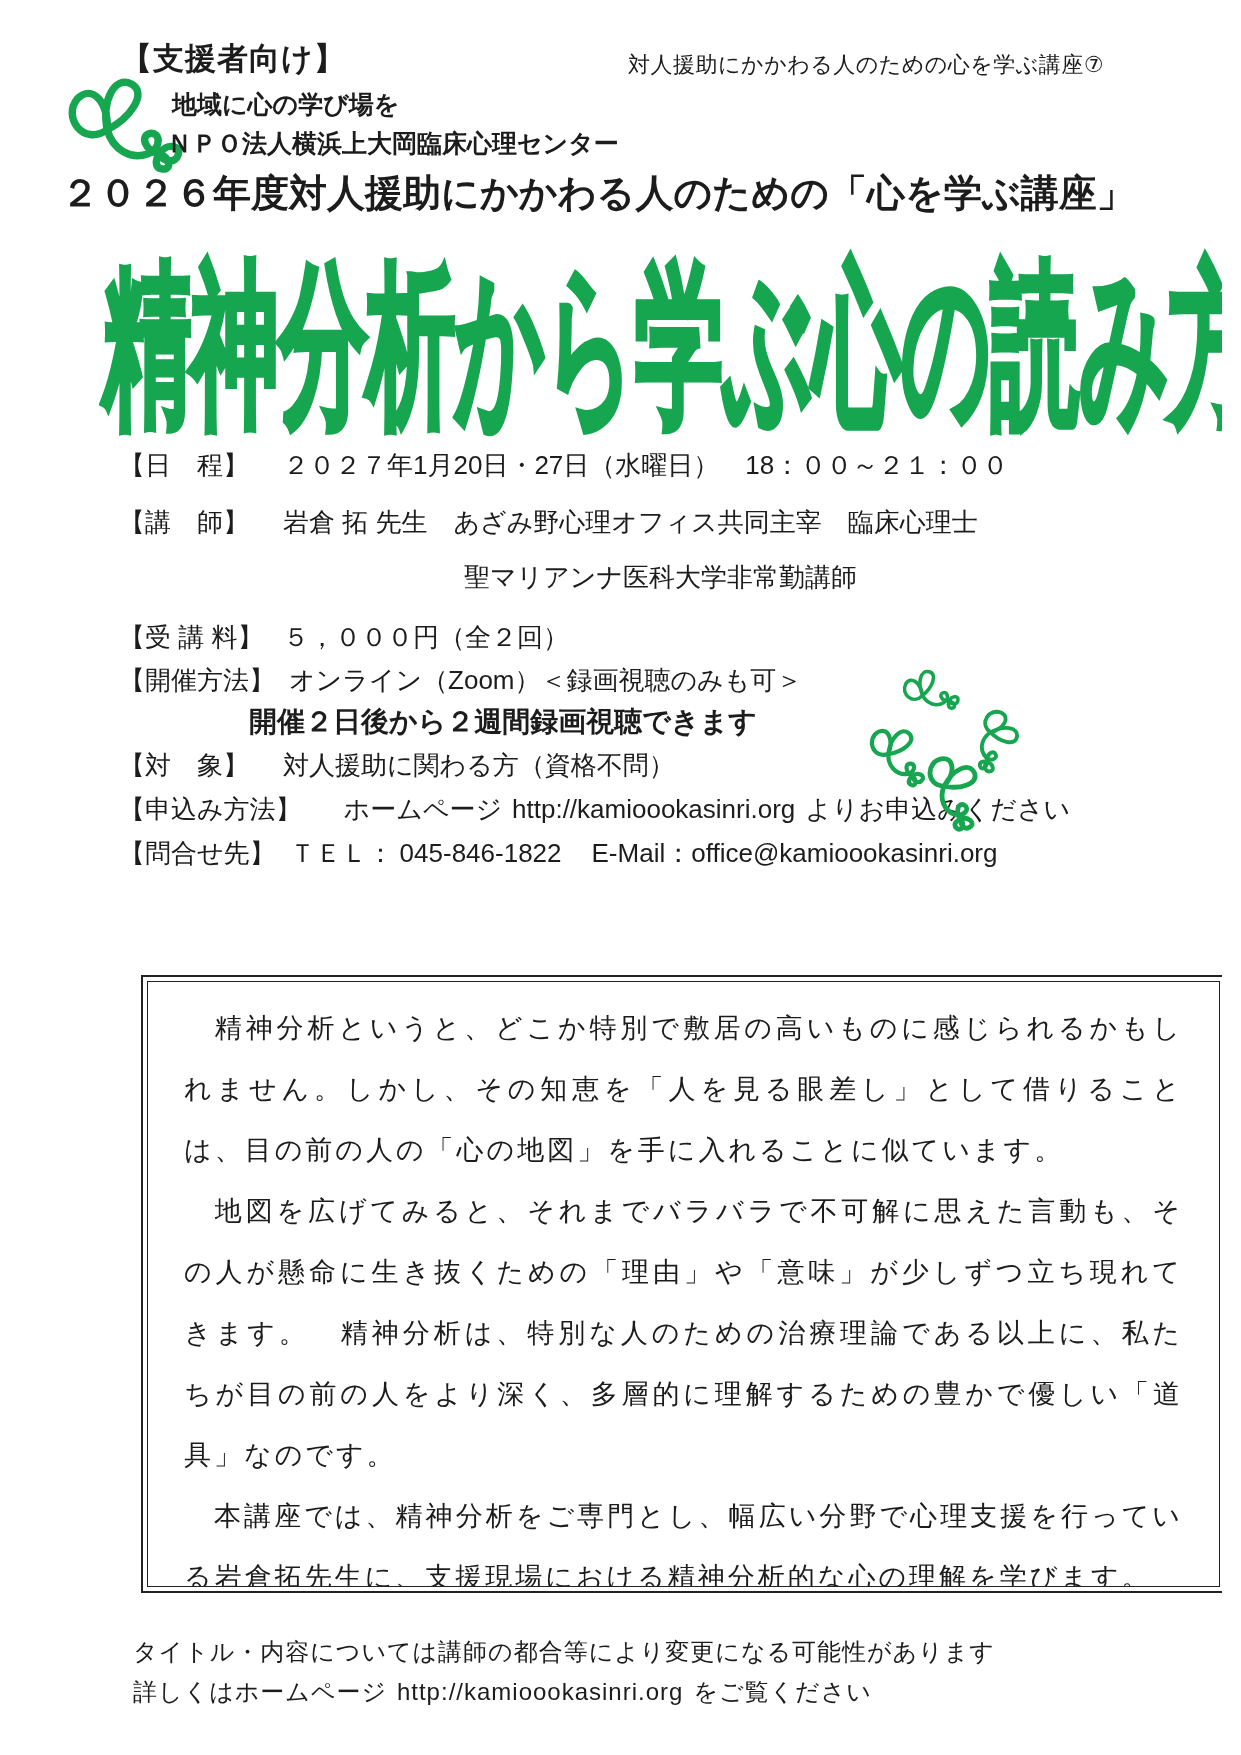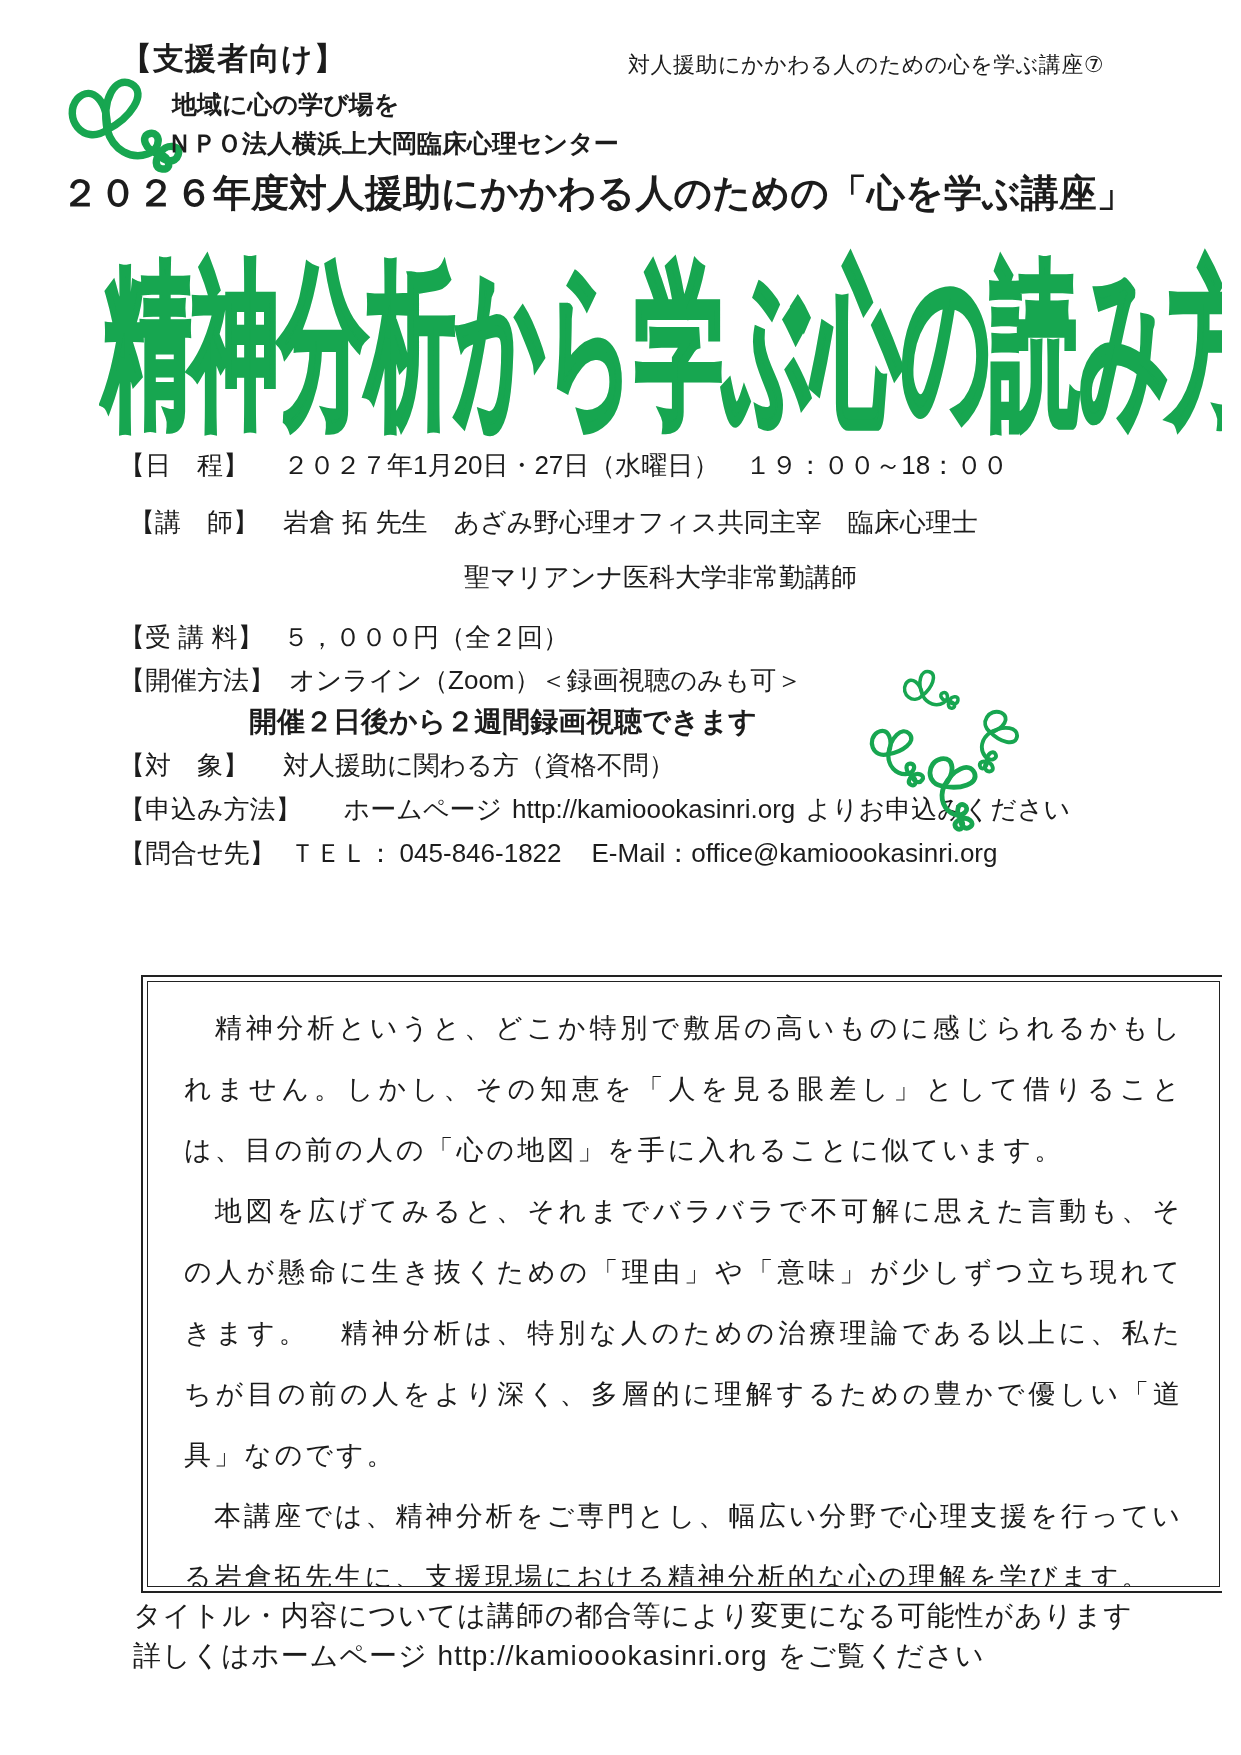--- a/index.html
+++ b/index.html
@@ -24,21 +24,21 @@
     font-size:88px;line-height:1;font-weight:900;color:var(--green);
     -webkit-text-stroke:3px var(--green);
     white-space:nowrap;transform:scaleY(2.0);transform-origin:top left;
   }
   
   .details{position:absolute;left:88px;top:448px;width:1080px;font-size:26px;margin-left:12px;}
   .detail-row{display:flex;align-items:baseline;line-height:35px;}
   .dlabel{flex:0 0 auto;min-width:150px;white-space:nowrap;}
   .dvalue{margin-left:14px;white-space:nowrap;}
   .r-schedule{margin-bottom:22px;}
-  .r-lecturer{margin-bottom:20px;text-align:center;}
+  .r-lecturer{margin-bottom:20px;}
   .r-lecturer2{margin-bottom:25px;padding-left:345px;line-height:35px;}
   .r-fee{margin-bottom:8px;}
   .r-method{margin-bottom:5px;}
   .r-note{margin-bottom:7px;padding-left:130px;font-weight:800;font-size:28px;line-height:38px;}
   .r-target{margin-bottom:9px;}
   .r-apply{margin-bottom:9px;gap:28px;}
   .url-text{margin:0 10px;}
   .tel-text{margin:0 8px 0 6px;}
   .email-label{margin-left:22px;}
   
@@ -55,21 +55,21 @@
   .desc-box-inner{
     position:absolute;left:4px;top:4px;right:4px;bottom:4px;
     border:1px solid #222;box-sizing:border-box;
     padding:16px 36px;overflow:hidden;
   }
   .desc-box-inner p{
     margin:0;font-size:27px;letter-spacing:3px;line-height:61px;
     text-align:justify;
   }
   
-  .footer{position:absolute;left:114px;top:1596px;font-size:28px;line-height:40px;letter-spacing:1px;}
+  .footer{position:absolute;left:114px;top:1632px;font-size:24px;line-height:40px;letter-spacing:1px;}
 </style>
 </head>
 <body>
 
 <svg width="0" height="0" style="position:absolute">
   <symbol id="sprout" viewBox="0 0 140 120">
     <g fill="none" stroke="currentColor" stroke-width="8" stroke-linecap="round" stroke-linejoin="round">
 
       <path d="M52,64 C26,82 4,50 20,31 C36,14 54,36 52,64 Z"></path>
 
@@ -94,21 +94,21 @@
   <div class="tagline">地域に心の学び場を</div>
   <div class="org-name">ＮＰＯ法人横浜上大岡臨床心理センター</div>
 
   <div class="course-title">２０２６年度対人援助にかかわる人のための「心を学ぶ講座」</div>
 
   <div class="main-title">精神分析から学ぶ心の読み方</div>
 
   <div class="details">
     <div class="detail-row r-schedule">
       <span class="dlabel">【日　程】</span>
-      <span class="dvalue">２０２７年1月20日・27日（水曜日）　１９：００～18：００</span>
+      <span class="dvalue">２０２７年1月20日・27日（水曜日）　18：００～２１：００</span>
     </div>
     <div class="detail-row r-lecturer">
       <span class="dlabel">【講　師】</span>
       <span class="dvalue">岩倉 拓 先生　あざみ野心理オフィス共同主宰　臨床心理士</span>
     </div>
     <div class="r-lecturer2">聖マリアンナ医科大学非常勤講師</div>
     <div class="detail-row r-fee">
       <span class="dlabel">【受 講 料】</span>
       <span class="dvalue">５，０００円（全２回）</span>
     </div>

